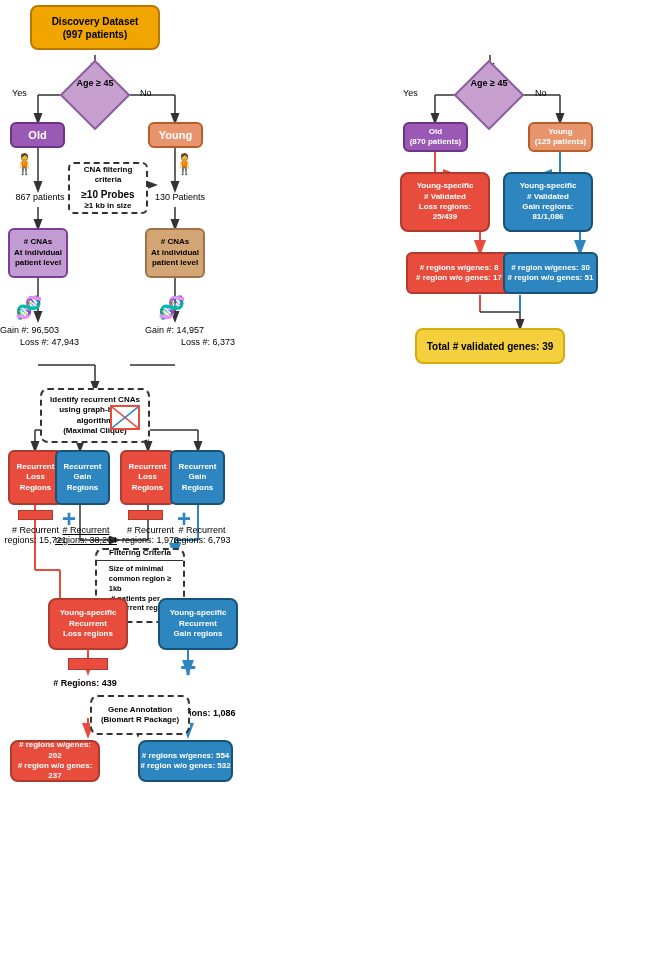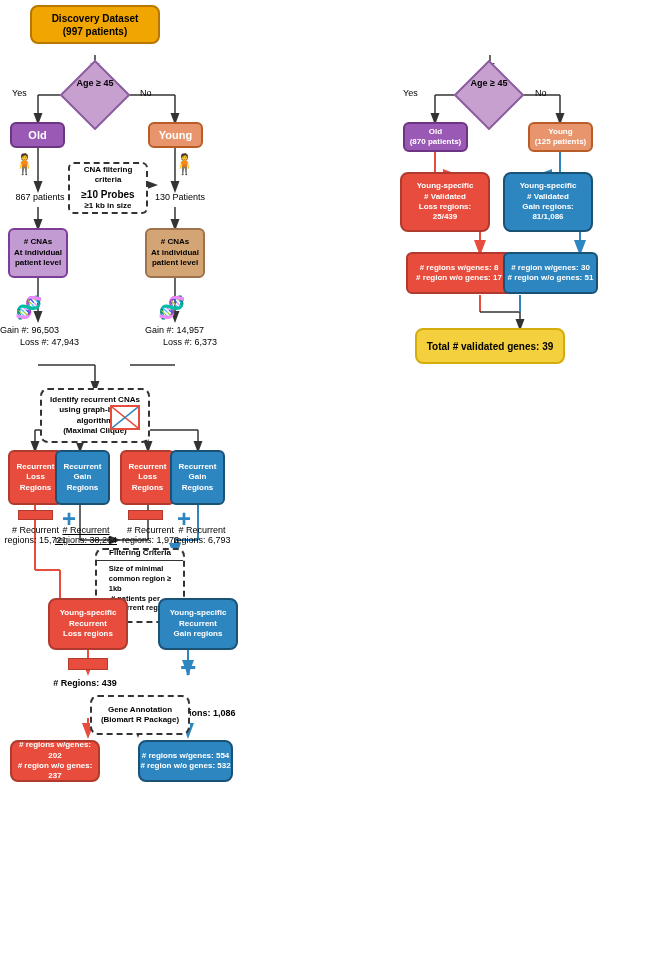--- a/index.html
+++ b/index.html
@@ -181,21 +181,21 @@
 
     <line x1="580" y1="232" x2="580" y2="252" stroke="#2E86C1" stroke-width="2" marker-end="url(#arrow-blue)"></line>
 
     <line x1="480" y1="295" x2="480" y2="312" stroke="#E74C3C" stroke-width="2"></line>
     <line x1="480" y1="312" x2="520" y2="312" stroke="#333" stroke-width="1.5"></line>
     <line x1="520" y1="295" x2="520" y2="312" stroke="#2E86C1" stroke-width="2"></line>
     <line x1="520" y1="312" x2="520" y2="328" stroke="#333" stroke-width="1.5" marker-end="url(#arrow)"></line>
 
   </svg>
 
-  <div class="box gold" style="width:130px;height:39px;top:5px;left:30px;border-radius:8px;font-size:10px;">
+  <div class="box gold" style="width:130px;height:45px;top:5px;left:30px;border-radius:8px;font-size:10px;">
     <span style="white-space:pre-line;">Discovery Dataset
 (997 patients)</span>
   </div>
 
   <div style="position:absolute;top:68px;left:62px;width:66px;height:54px;">
     <div style="width:50px;height:50px;background:#C8A0D0;border:2px solid #8B5EA0;transform:rotate(45deg);position:absolute;top:2px;left:8px;"></div>
     <div style="position:absolute;top:10px;left:0;width:66px;text-align:center;font-size:9px;font-weight:bold;z-index:2;">Age ≥ 45</div>
   </div>
 
   <div class="label" style="top:88px;left:12px;">Yes</div>
@@ -237,21 +237,21 @@
   </div>
 
   <div class="icon-dna" style="top:295px;left:15px;">🧬</div>
 
   <div class="icon-dna" style="top:295px;left:158px;">🧬</div>
 
   <div class="label" style="top:325px;left:0px;width:90px;text-align:left;">Gain #: 96,503</div>
   <div class="label" style="top:337px;left:0px;width:90px;text-align:left;padding-left:20px;">Loss #: 47,943</div>
 
   <div class="label" style="top:325px;left:145px;width:90px;text-align:left;">Gain #: 14,957</div>
-  <div class="label" style="top:337px;left:145px;width:90px;text-align:center;">Loss #: 6,373</div>
+  <div class="label" style="top:337px;left:145px;width:90px;text-align:right;">Loss #: 6,373</div>
 
   <div class="box white-dashed" style="width:110px;height:55px;top:388px;left:40px;border-radius:8px;font-size:8px;">
     <span style="white-space:pre-line;font-size:8px;">Identify recurrent CNAs
 using graph-based algorithm
 (Maximal Clique)</span>
   </div>
 
   <div style="position:absolute;top:405px;left:110px;width:30px;height:25px;border:2px solid #E74C3C;background:white;">
     <svg width="26" height="21" viewBox="0 0 26 21">
         <line x1="0" y1="0" x2="26" y2="21" stroke="#E74C3C" stroke-width="1.5"></line>

